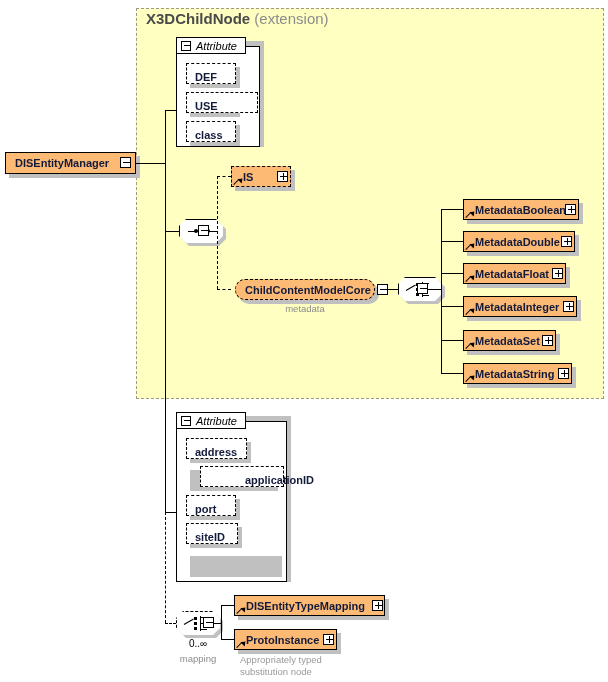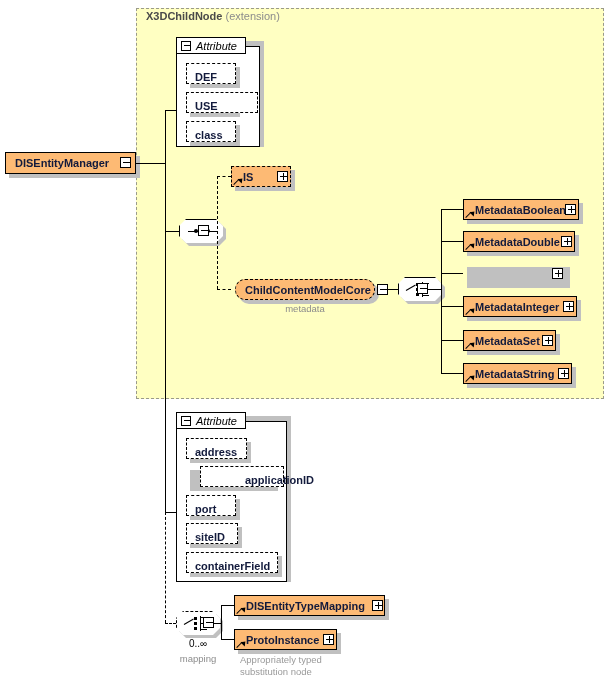--- a/index.html
+++ b/index.html
@@ -3,21 +3,21 @@
 <meta charset="utf-8">
 <style>
   html,body{margin:0;padding:0;background:#ffffff;}
   body{width:608px;height:682px;position:relative;overflow:hidden;
        font-family:"Liberation Sans","DejaVu Sans",sans-serif;}
 
   #canvas{position:absolute;left:0;top:0;width:608px;height:682px;}
 
   
   .ext-region{position:absolute;background:#ffffc2;border:1px dashed #9a9a8a;}
-  .ext-title{position:absolute;font-size:11px;font-weight:bold;color:#4a4a4a;
+  .ext-title{position:absolute;font-size:15px;font-weight:bold;color:#4a4a4a;
              white-space:nowrap;letter-spacing:0;}
   .ext-title .sub{font-weight:normal;color:#8c8c8c;}
 
   
   .ln{position:absolute;background:#000;}
   .hln{height:1px;}
   .vln{width:1px;}
   .dln-h{position:absolute;height:0;border-top:1px dashed #000;}
   .dln-v{position:absolute;width:0;border-left:1px dashed #000;}
 
@@ -201,20 +201,24 @@
   <div class="tgl plus" style="left:565px;top:204px;"></div>
 
   <div class="shadow" style="left:467px;top:235px;width:112px;height:21px;"></div>
   <div class="nodebox ref" style="left:463px;top:231px;width:112px;height:21px;">
     <span class="refarrow"></span>
     <span class="lbl">MetadataDouble</span>
   </div>
   <div class="tgl plus" style="left:561px;top:236px;"></div>
 
   <div class="shadow" style="left:467px;top:267px;width:103px;height:21px;"></div>
+  <div class="nodebox ref" style="left:463px;top:263px;width:103px;height:21px;">
+    <span class="refarrow"></span>
+    <span class="lbl">MetadataFloat</span>
+  </div>
   <div class="tgl plus" style="left:552px;top:268px;"></div>
 
   <div class="shadow" style="left:467px;top:300px;width:114px;height:21px;"></div>
   <div class="nodebox ref" style="left:463px;top:296px;width:114px;height:21px;">
     <span class="refarrow"></span>
     <span class="lbl">MetadataInteger</span>
   </div>
   <div class="tgl plus" style="left:563px;top:301px;"></div>
 
   <div class="shadow" style="left:467px;top:334px;width:93px;height:21px;"></div>
@@ -255,23 +259,20 @@
     <div class="attr-item" style="left:10px;top:83px;width:50px;">
       <span class="lbl">port</span>
     </div>
 
     <div class="shadow" style="left:14px;top:115px;width:52px;height:21px;"></div>
     <div class="attr-item" style="left:10px;top:111px;width:52px;">
       <span class="lbl">siteID</span>
     </div>
 
     <div class="shadow" style="left:14px;top:144px;width:92px;height:21px;"></div>
-    <div class="attr-item" style="left:10px;top:140px;width:92px;">
-      <span class="lbl">containerField</span>
-    </div>
   </div>
 
   <div class="dln-v" style="left:165px;top:512px;height:111px;"></div>
   <div class="dln-h" style="left:165px;top:623px;width:11px;"></div>
 
   <div class="mg dashed" style="left:176px;top:611px;">
     <div class="octshadow"></div>
     <div class="oct"></div>
     <div class="g-cho">
       <div class="diag"></div>

